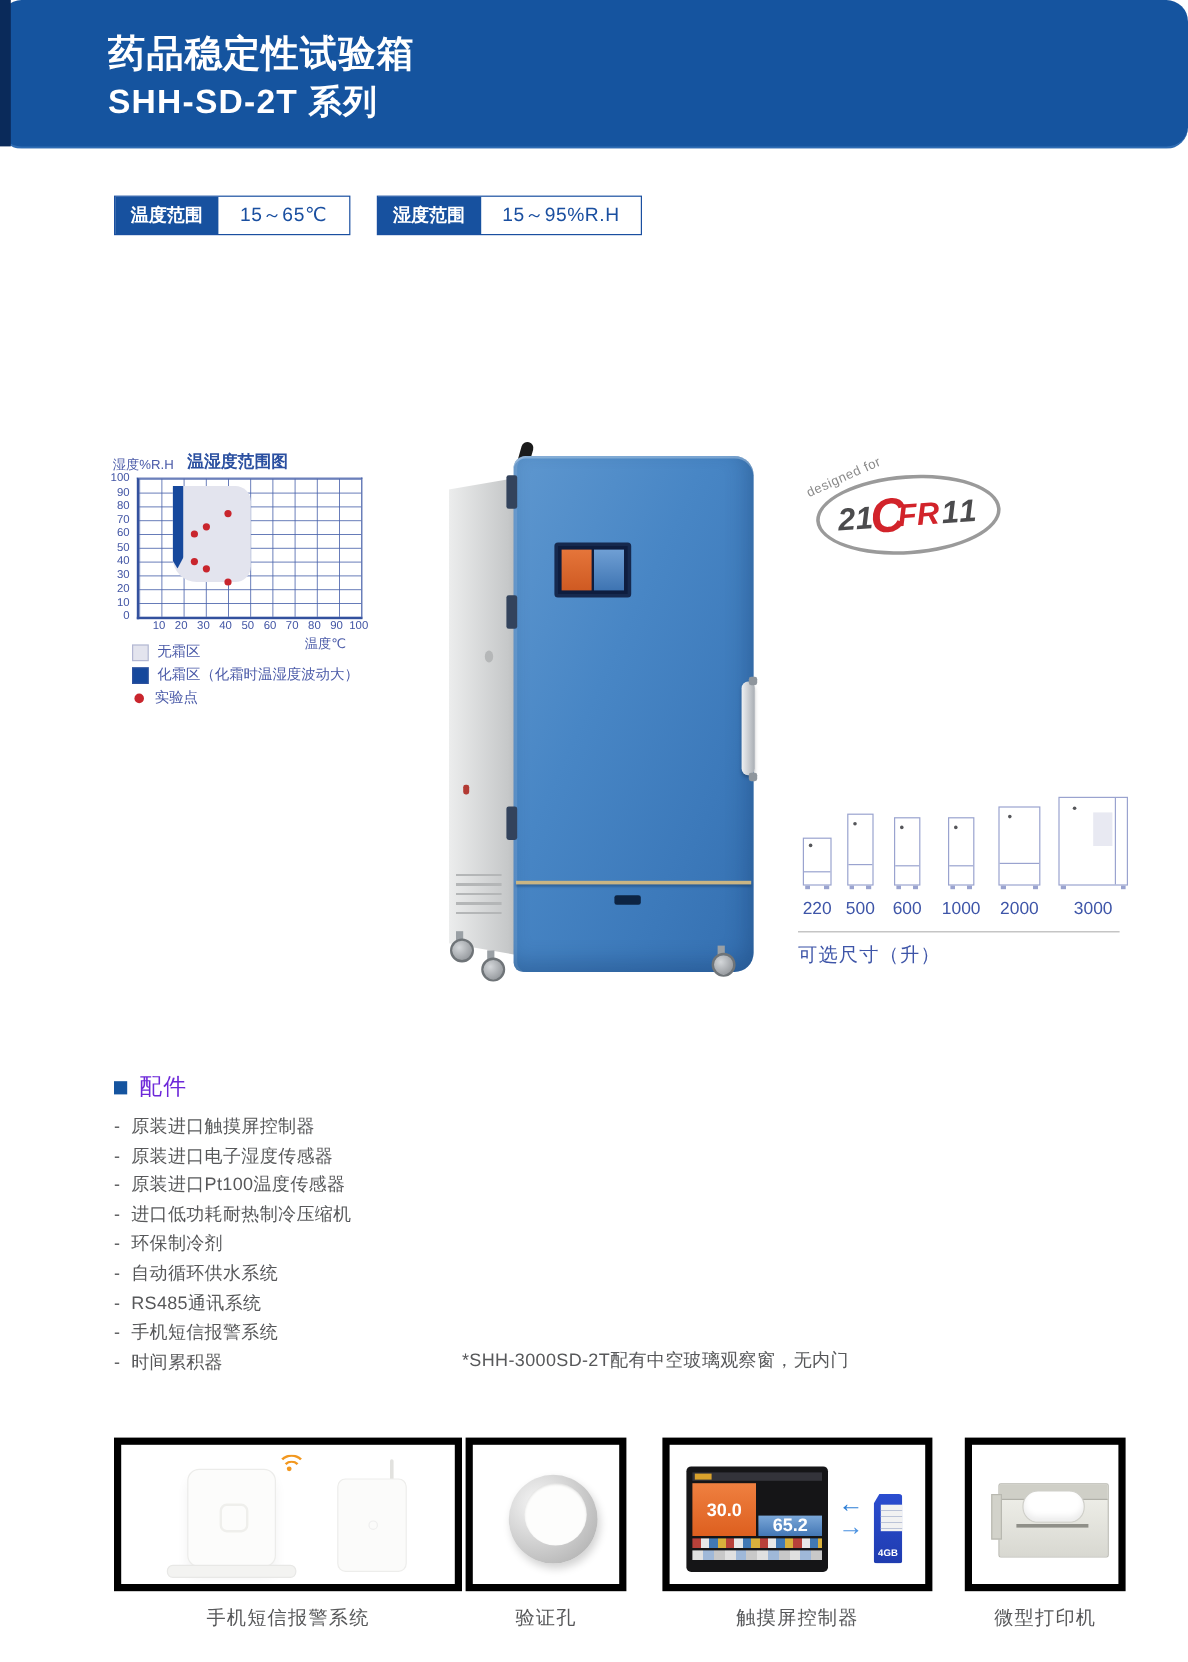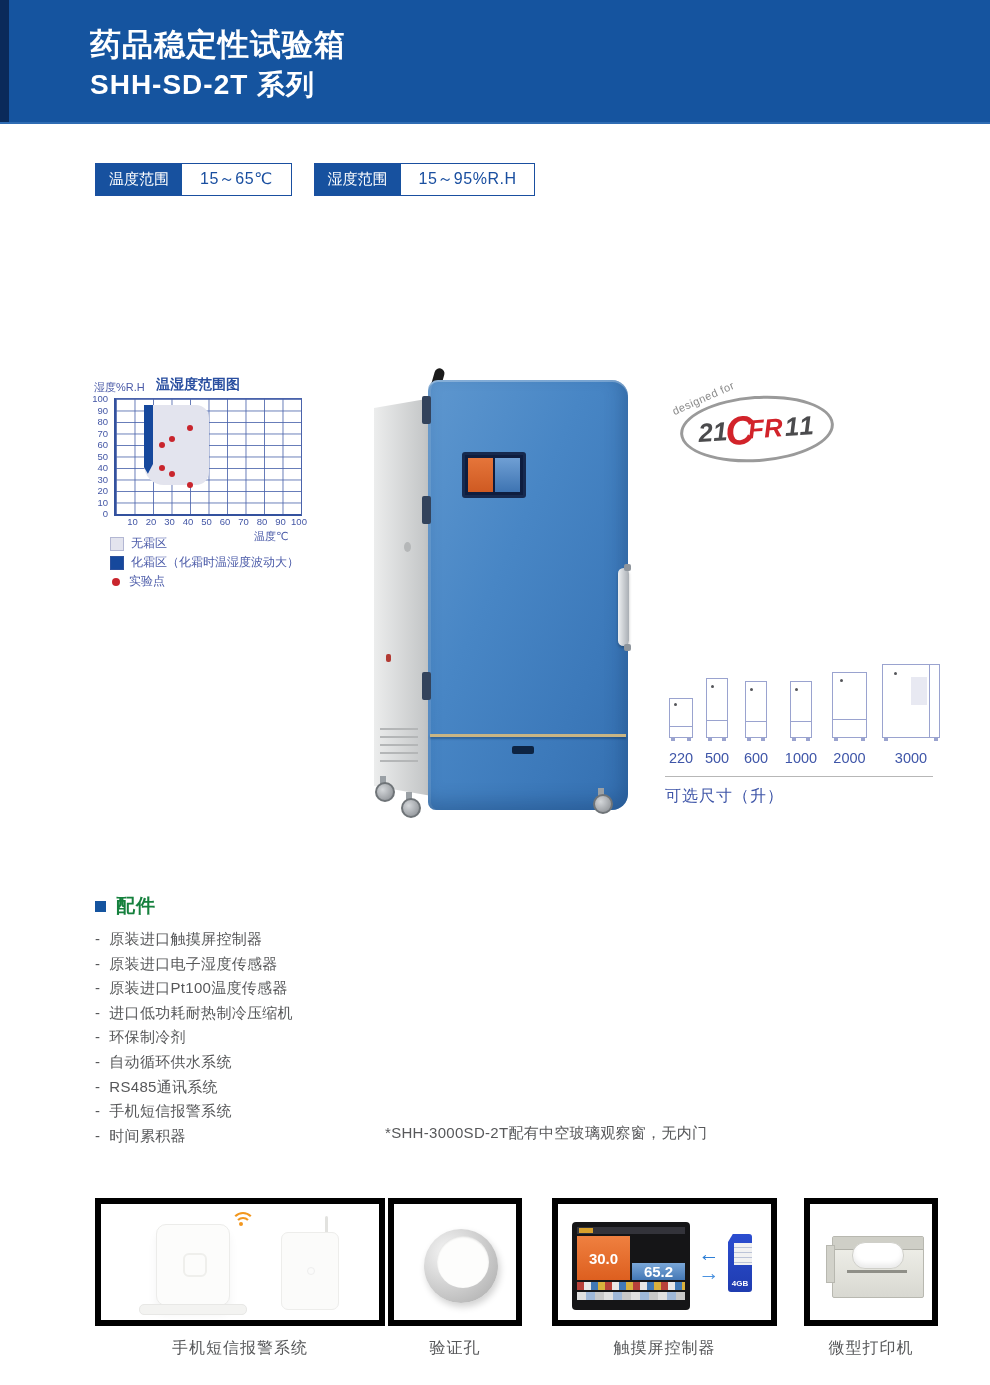--- a/index.html
+++ b/index.html
@@ -1,28 +1,28 @@
 <!DOCTYPE html>
 <html><head>
 <meta charset="utf-8">
 <style>
   html,body{margin:0;padding:0;background:#fff;}
   .page{position:relative;width:990px;height:1385px;margin:0 auto;background:#ffffff;
         font-family:"Liberation Sans","DejaVu Sans",sans-serif;overflow:hidden;}
 
   
-  .header{position:absolute;left:0;top:0;width:990px;height:122px;background:#15549f;border-bottom:2px solid #2f6cb3;}
+  .header{position:absolute;left:0;top:0;width:990px;height:122px;background:#15549f;border-bottom:2px solid #2f6cb3;border-radius:18px;}
   .header-strip{position:absolute;left:0;top:0;width:9px;height:122px;background:#0a2a5a;}
   .h-title{position:absolute;left:90px;top:24px;color:#fff;font-size:31px;font-weight:bold;letter-spacing:1px;}
   .h-sub{position:absolute;left:90px;top:66px;color:#fff;font-size:28px;font-weight:bold;letter-spacing:1px;}
 
   
   .badge-row{position:absolute;left:95px;top:163px;display:flex;gap:22px;}
   .badge{display:flex;align-items:stretch;border:1px solid #1a4fa0;background:#fff;height:31px;}
-  .badge-label{background:#17519f;color:#fff;font-size:15px;display:flex;align-items:center;padding:0 13px;font-weight:normal;}
+  .badge-label{background:#17519f;color:#fff;font-size:15px;display:flex;align-items:center;padding:0 13px;font-weight:bold;}
   .badge-value{color:#1a4fa0;font-size:16px;display:flex;align-items:center;padding:0 18px;letter-spacing:.5px;}
 
   
   .intro{position:absolute;left:95px;top:222px;width:832px;font-size:16px;color:#57585a;
          line-height:31px;text-align:justify;letter-spacing:.3px;}
 
   
   .chart{position:absolute;left:92px;top:374px;width:270px;height:235px;}
   .ch-ylabel{position:absolute;left:2px;top:6px;font-size:11px;color:#4a5aa8;}
   .ch-title{position:absolute;left:64px;top:2px;font-size:14px;font-weight:bold;color:#2a4fa0;}
@@ -96,21 +96,21 @@
   .fi .shelf{position:absolute;left:0;right:0;bottom:27%;height:1px;background:#9aa3cf;}
   .fi .win{position:absolute;right:12px;top:12px;width:16px;height:28px;background:#e8e9f2;}
   .fi .dline{position:absolute;right:9px;top:0;bottom:0;width:1px;background:#9aa3cf;}
   .fi-label{position:absolute;top:92px;width:60px;text-align:center;font-size:14.5px;color:#3e55a8;}
   .size-line{position:absolute;left:5px;top:118px;width:268px;height:1px;background:#b7b7b7;}
   .size-caption{position:absolute;left:5px;top:128px;font-size:16px;color:#3e55a8;letter-spacing:1px;}
 
   
   .acc-head{position:absolute;left:95px;top:893px;display:flex;align-items:center;gap:10px;}
   .acc-sq{width:11px;height:11px;background:#15549f;}
-  .acc-title{font-size:19px;font-weight:bold;color:#15803d;letter-spacing:1px;}
+  .acc-title{font-size:19px;font-weight:normal;color:#6d28d9;letter-spacing:1px;}
   .acc-list{position:absolute;top:927px;margin:0;padding:0;list-style:none;}
   .acc-left{left:95px;width:285px;}
   .acc-right{left:385px;width:340px;}
   .acc-item{font-size:15px;color:#57585a;line-height:24.6px;letter-spacing:.3px;}
   .acc-item::before{content:"-";margin-right:9px;}
   .acc-note{position:absolute;left:385px;top:1124px;font-size:15px;color:#57585a;letter-spacing:.3px;}
 
   
   .gbox{position:absolute;top:1198px;height:128px;border:6px solid #000000;background:#fff;box-sizing:border-box;}
   .gb1{left:95px;width:290px;} .gb2{left:388px;width:134px;} .gb3{left:552px;width:225px;} .gb4{left:804px;width:134px;}
@@ -144,21 +144,21 @@
   .ts-top i{position:absolute;left:2px;top:1px;width:14px;height:5px;background:#d8a12c;}
   .ts-main{display:flex;height:44px;margin-top:2px;gap:2px;}
   .ts-temp{flex:1;background:linear-gradient(#ef8040,#dd5f1f);color:#fff;font-size:15px;font-weight:bold;
            display:flex;align-items:center;justify-content:center;}
   .ts-hum{flex:1;background:linear-gradient(#7aa7d8,#4377b5);color:#fff;font-size:15px;font-weight:bold;
           display:flex;align-items:center;justify-content:center;margin-top:27px;}
   .ts-btns{height:8px;margin-top:2px;background:repeating-linear-gradient(90deg,#b8413a 0 7px,#e8e8e8 7px 14px,#4179b5 14px 21px,#d9b13c 21px 28px);}
   .ts-btns2{height:8px;margin-top:2px;background:repeating-linear-gradient(90deg,#e0e0e0 0 9px,#9fb8d8 9px 18px,#c8c8c8 18px 27px);}
   .arrows{position:absolute;left:138px;top:40px;width:26px;color:#2e7fd6;font-size:21px;font-weight:bold;line-height:19px;text-align:center;}
   .arrows .a2{color:#4b92e0;}
-  .sdcard{position:absolute;left:170px;top:30px;width:24px;height:58px;background:linear-gradient(#2b4dd0,#1f3cb0);
+  .sdcard{position:absolute;left:170px;top:41px;width:24px;height:58px;background:linear-gradient(#2b4dd0,#1f3cb0);
           border-radius:3px;clip-path:polygon(20% 0,100% 0,100% 100%,0 100%,0 14%);}
   .sd-label{position:absolute;left:6px;top:9px;width:28px;height:22px;background:#f2f2f2;
             background-image:repeating-linear-gradient(180deg,transparent 0 4px,#bcc4d8 4px 5px);}
   .sd-text{position:absolute;left:0;bottom:4px;width:100%;text-align:center;color:#fff;font-size:8px;font-weight:bold;}
 
   
   .printer{position:absolute;left:22px;top:32px;width:90px;height:60px;background:linear-gradient(#f2f2ec,#d8d8d1);
            border:1px solid #b8b8b0;border-radius:2px;}
   .pr-top{position:absolute;left:0;top:0;width:100%;height:12px;background:#cfcfc7;border-bottom:1px solid #b0b0a8;}
   .pr-paper{position:absolute;left:19px;top:5px;width:50px;height:25px;background:#fff;border:1px solid #cfcfc9;

